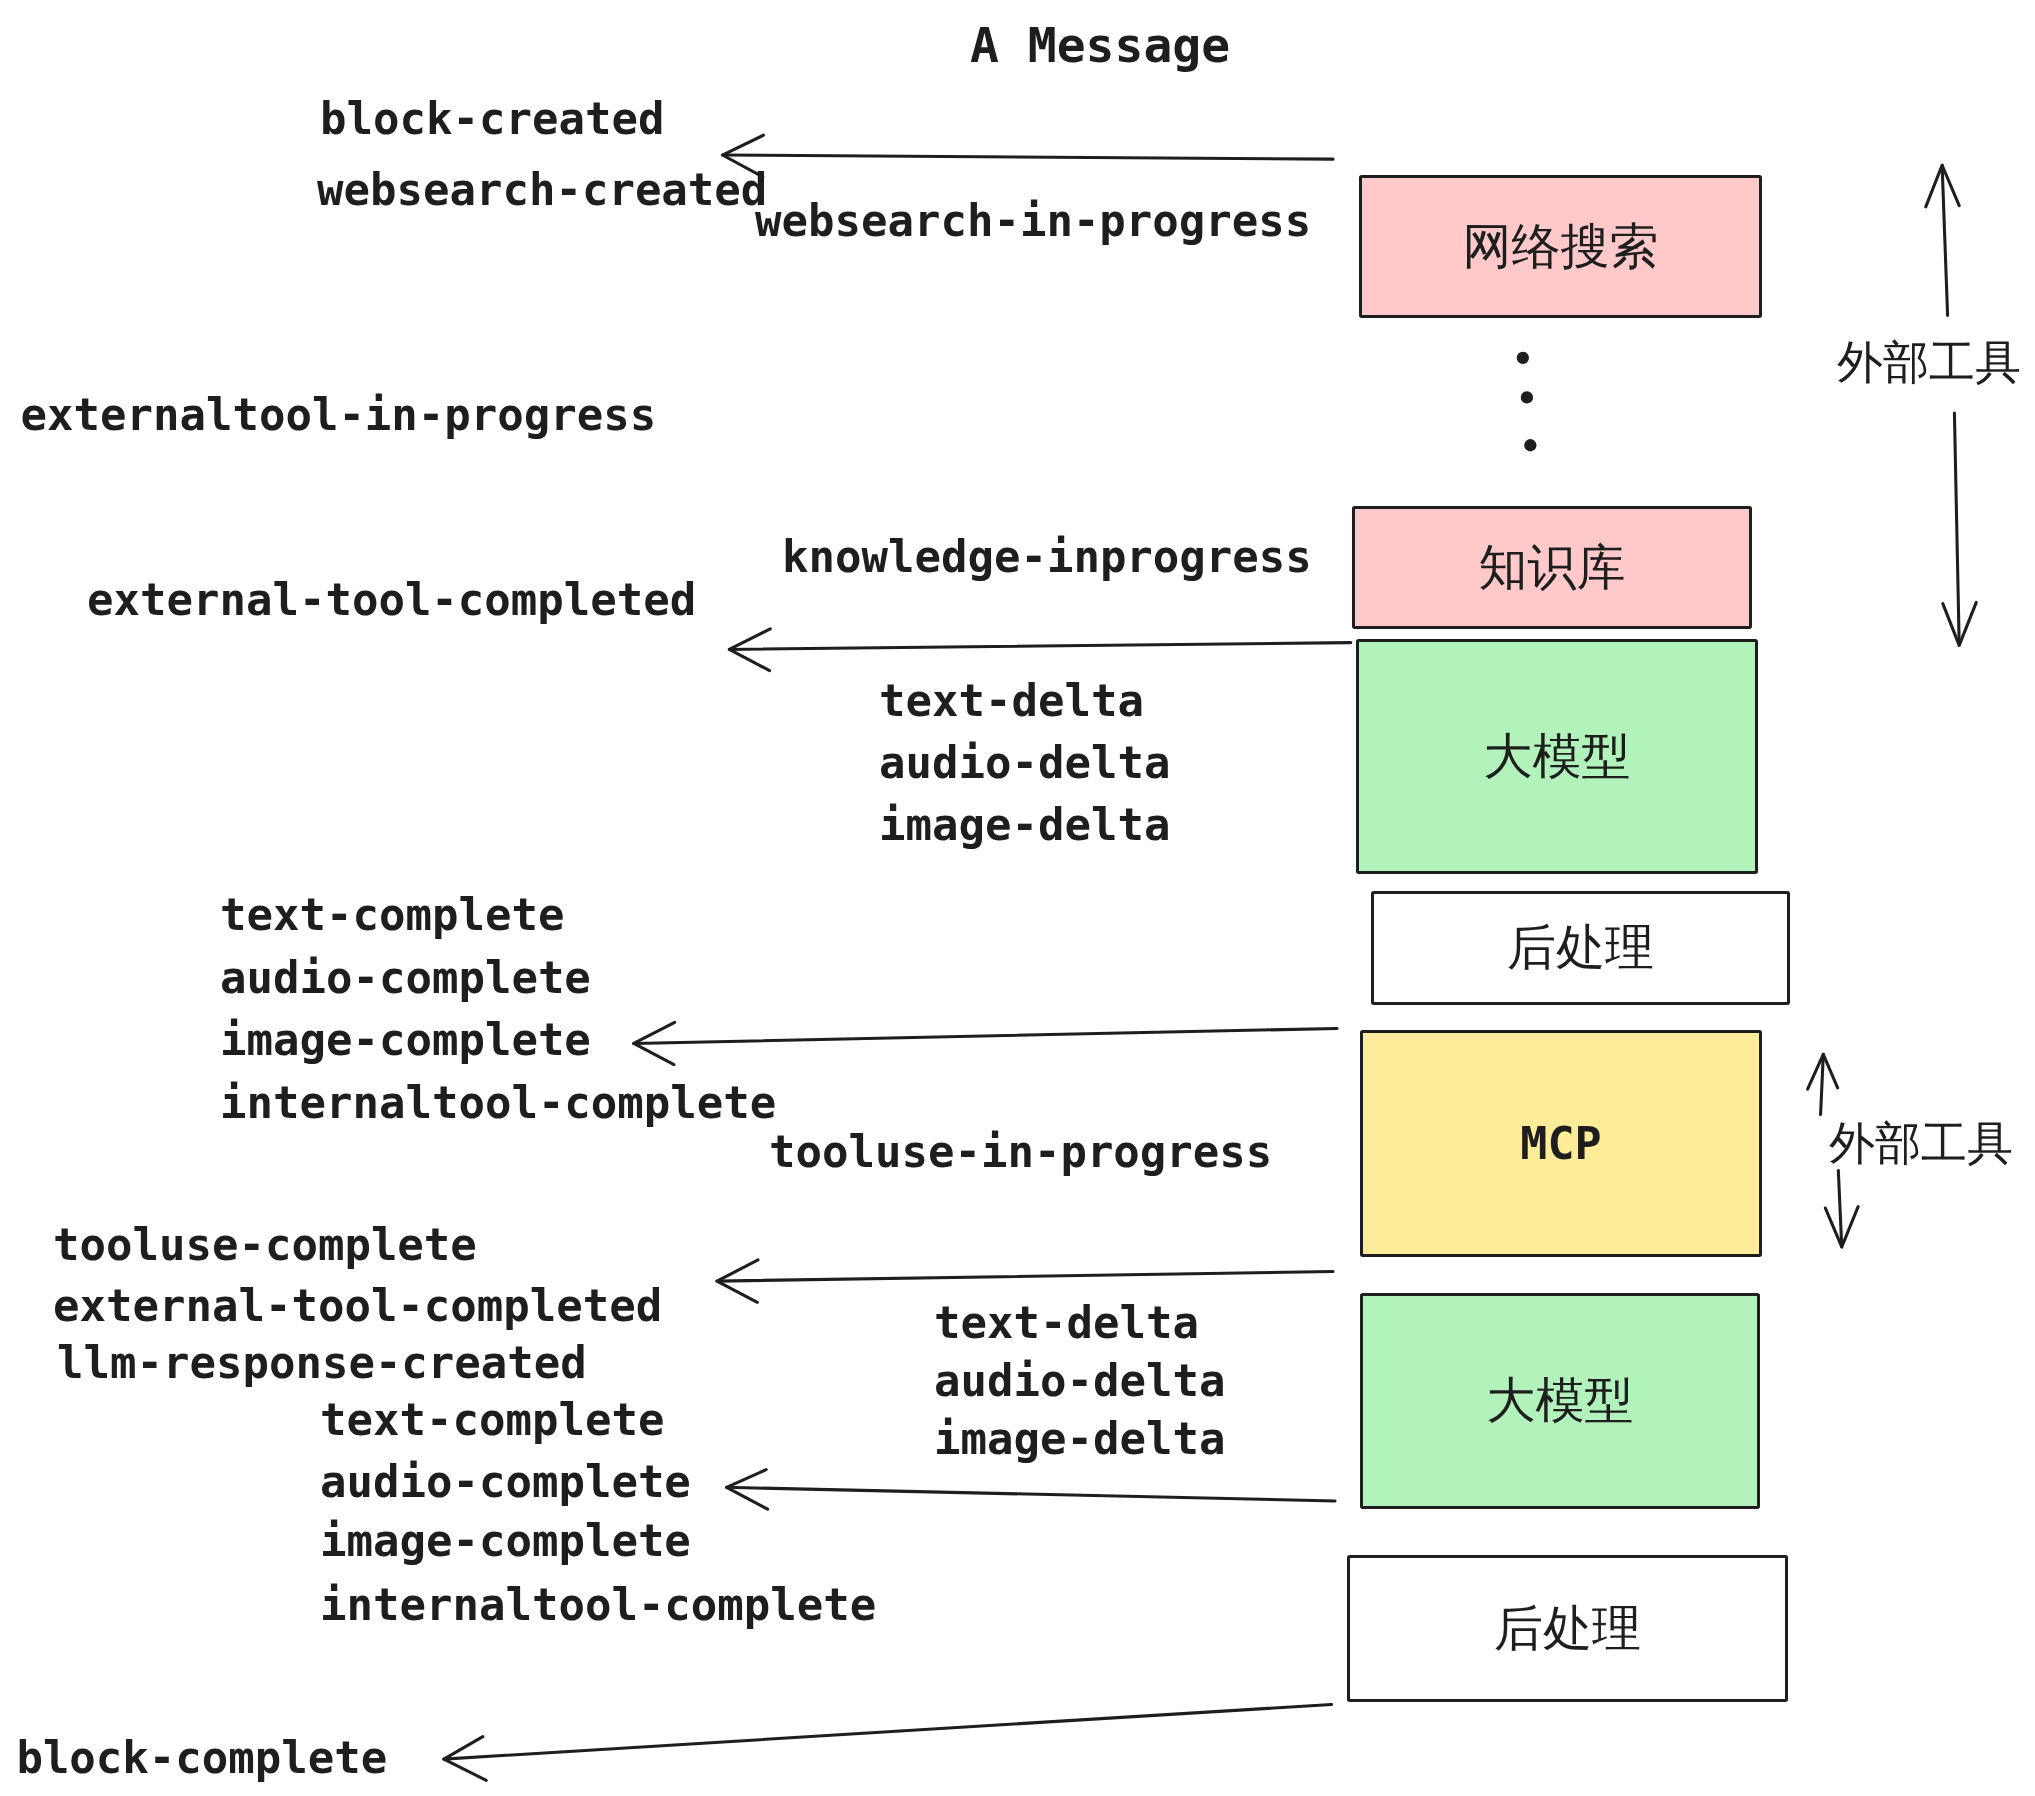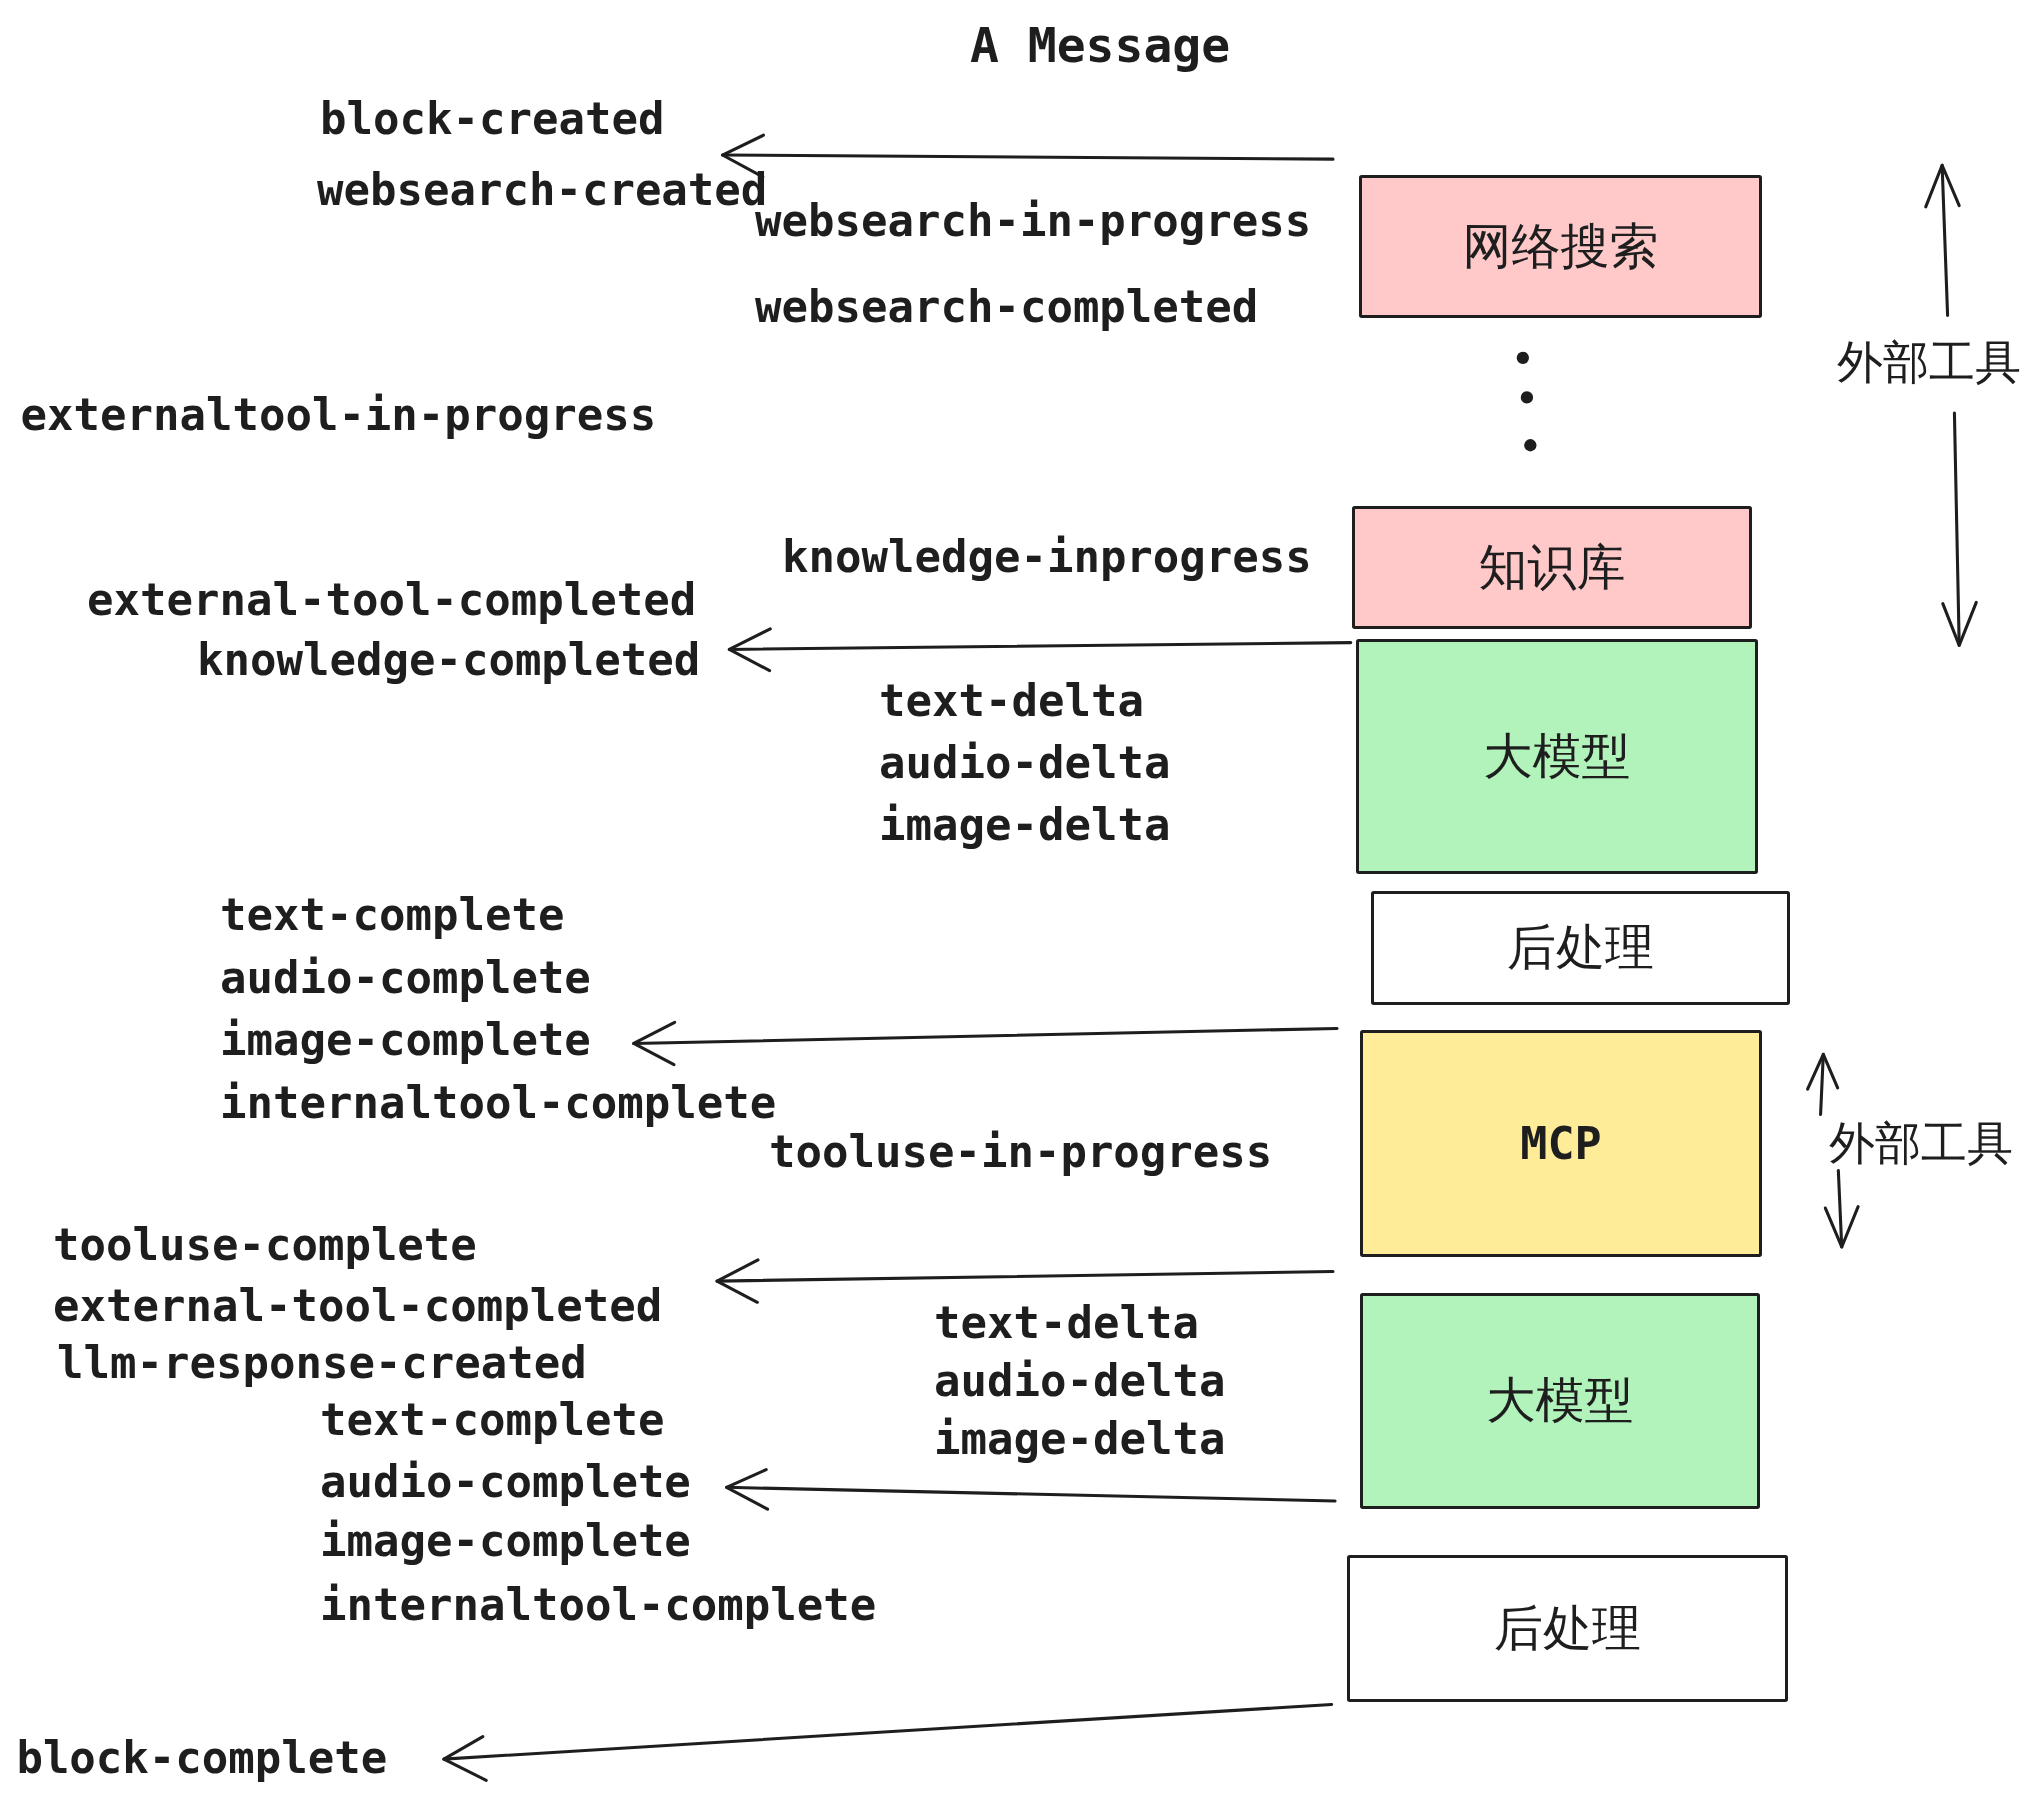--- a/index.html
+++ b/index.html
@@ -123,25 +123,23 @@
   <div class="box white" style="left:1347px;top:1555px;width:441px;height:147px;">
     <span>后处理</span>
   </div>
 
   <div class="side-label" style="left:1837px;top:332px;">外部工具</div>
   <div class="side-label" style="left:1829px;top:1113px;">外部工具</div>
 
   <div class="evt" style="left:320px;top:97px;">block-created</div>
   <div class="evt" style="left:317px;top:168px;">websearch-created</div>
   <div class="evt" style="left:755px;top:199px;">websearch-in-progress</div>
-  <div class="evt" style="left:755px;top:285px;">websearch-completed</div>
   <div class="evt" style="left:20.5px;top:393px;">externaltool-in-progress</div>
   <div class="evt" style="left:782px;top:535px;">knowledge-inprogress</div>
   <div class="evt" style="left:87px;top:578px;">external-tool-completed</div>
-  <div class="evt" style="left:197px;top:638px;">knowledge-completed</div>
   <div class="evt" style="left:879px;top:679px;">text-delta</div>
   <div class="evt" style="left:879px;top:741px;">audio-delta</div>
   <div class="evt" style="left:879px;top:803px;">image-delta</div>
   <div class="evt" style="left:220px;top:893px;">text-complete</div>
   <div class="evt" style="left:220px;top:956px;">audio-complete</div>
   <div class="evt" style="left:220px;top:1018px;">image-complete</div>
   <div class="evt" style="left:220px;top:1081px;">internaltool-complete</div>
   <div class="evt" style="left:769px;top:1130px;">tooluse-in-progress</div>
   <div class="evt" style="left:53px;top:1223px;">tooluse-complete</div>
   <div class="evt" style="left:53px;top:1284px;">external-tool-completed</div>

